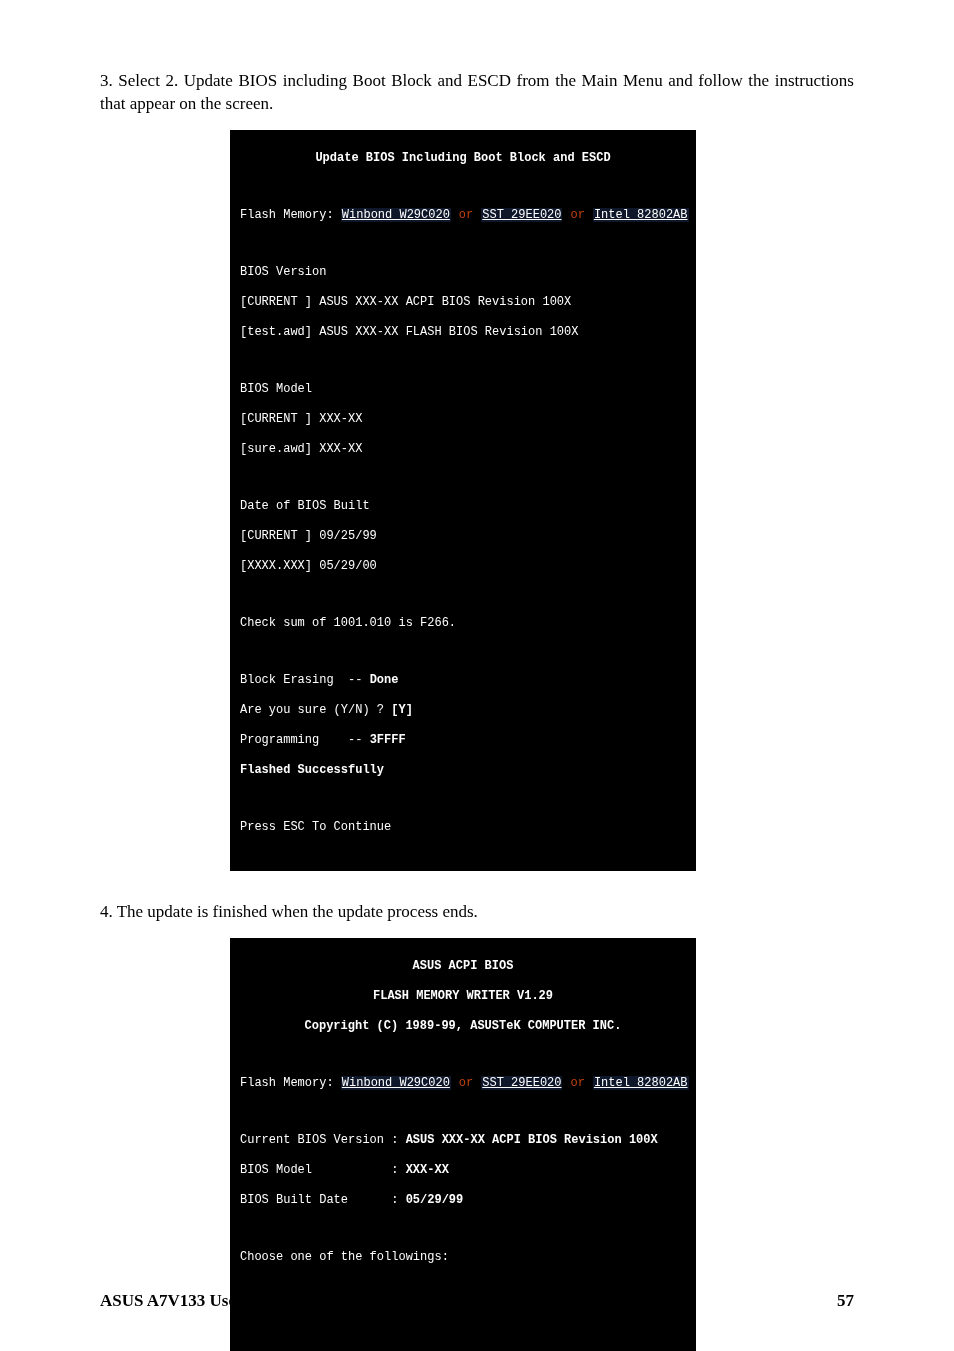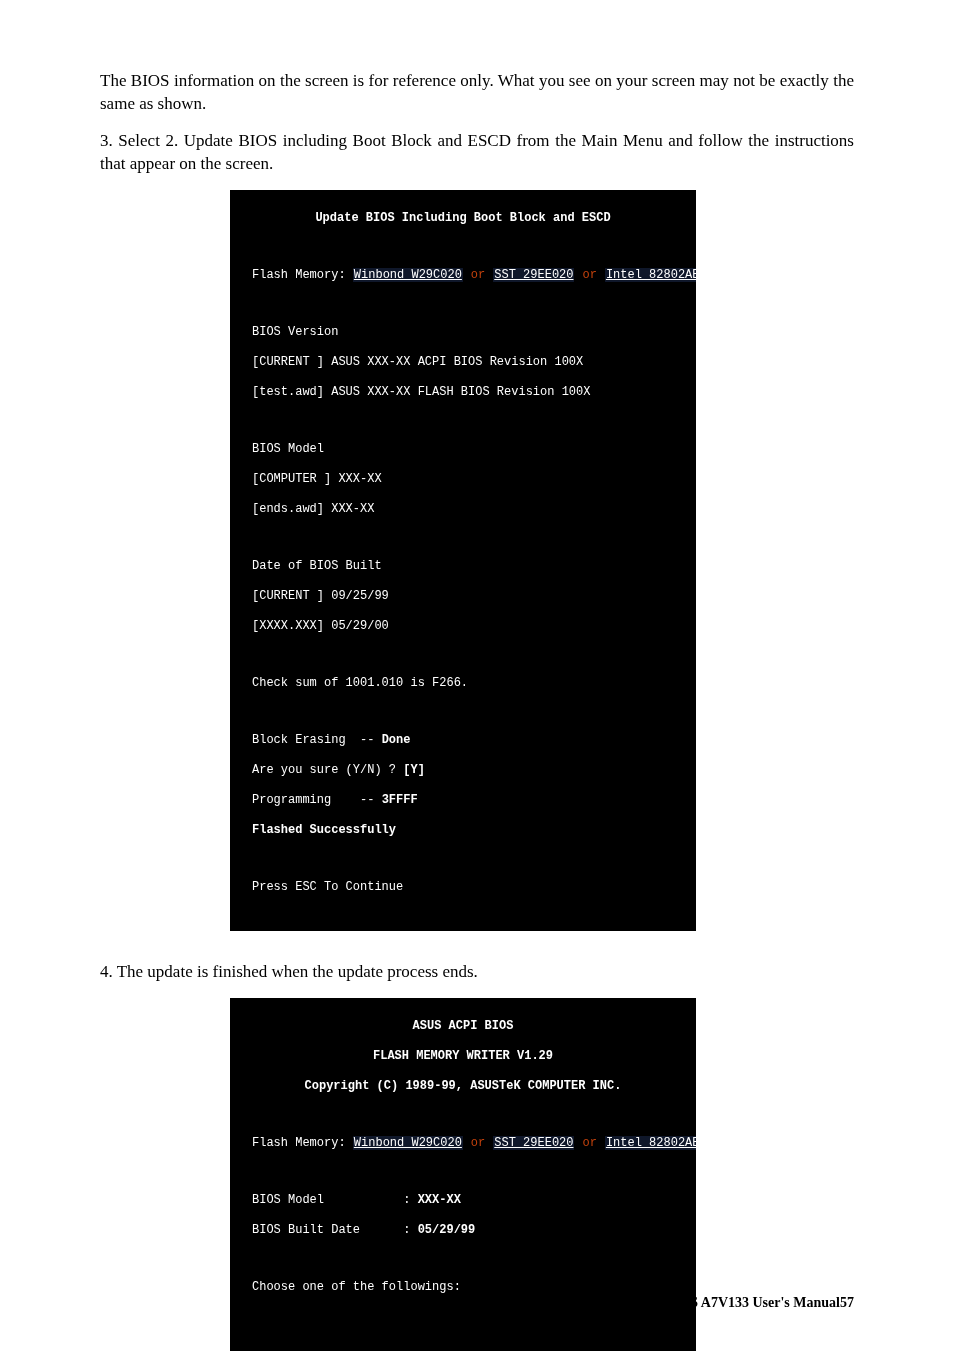--- a/index.html
+++ b/index.html
@@ -1,59 +1,58 @@
 <!DOCTYPE html>
 <html><head>
 <meta charset="utf-8">
 <style>
   * { margin: 0; padding: 0; box-sizing: border-box; }
   html, body { width: 954px; height: 1351px; background: #fff; font-family: "Times New Roman", serif; color: #000; }
   .page { position: relative; width: 954px; height: 1351px; padding: 70px 100px 40px 100px; }
   .body-text { font-size: 17px; line-height: 1.35; text-align: justify; }
   .para { margin-bottom: 14px; }
   .screenshot-wrap { margin: 10px 0 30px 130px; }
-  .terminal { background: #000; color: #fff; font-family: "Courier New", monospace; font-size: 12px; line-height: 1.25; width: 466px; padding: 6px 22px; white-space: pre; overflow: hidden; }
+  .terminal { background: #000; color: #fff; font-family: "Courier New", monospace; font-size: 12px; line-height: 1.25; width: 466px; padding: 6px 10px; white-space: pre; overflow: hidden; }
   .t-title { text-align: center; font-weight: bold; display:block; }
   .t-line { display:block; }
   .t-blank { display:block; height: 12px; }
   .hl { background:#0f172a; color:#fff; text-decoration:underline; padding:0 1px; }
   .bold { font-weight: bold; }
   .trail-space { display:inline-block; width: 8px; }
 
-  .footer { position:absolute; bottom:40px; left:0; width:100%; display:flex; justify-content:flex-end; padding:0 100px; font-size:14px; }
+  .footer { position:absolute; bottom:40px; left:0; width:100%; display:flex; justify-content:space-between; padding:0 100px; font-size:17px; }
   .footer-title { font-weight: bold; }
   .page-num { font-weight: bold; }
 
   .bold-path { font-weight: normal; }
   .or-text { color:#c2410c; }
 </style>
 </head>
 <body>
 
 <div class="page">
 
-  <div class="body-text para">The BIOS information on the screen is for reference only. What you see on your screen may not be exactly the same as shown.</div>
 
   <div class="body-text para">
     <span>3. Select </span><span class="bold-path">2. Update BIOS including Boot Block and ESCD</span><span> from the Main Menu and follow the instructions that appear on the screen.</span>
   </div>
 
   <div class="screenshot-wrap">
     <div class="terminal">
 <span class="t-title">Update BIOS Including Boot Block and ESCD</span>
 <span class="t-blank"></span>
 <span class="t-line"><span>Flash Memory:</span> <span class="hl">Winbond W29C020</span><span class="trail-space"></span><span class="or-text">or</span><span class="trail-space"></span><span class="hl">SST 29EE020</span><span class="trail-space"></span><span class="or-text">or</span><span class="trail-space"></span><span class="hl">Intel 82802AB</span></span>
 <span class="t-blank"></span>
 <span class="t-line">BIOS Version</span>
 <span class="t-line">[CURRENT ] ASUS XXX-XX ACPI BIOS Revision 100X</span>
 <span class="t-line">[test.awd] ASUS XXX-XX FLASH BIOS Revision 100X</span>
 <span class="t-blank"></span>
 <span class="t-line">BIOS Model</span>
-<span class="t-line">[COMPUTER ] XXX-XX</span>
-<span class="t-line">[ends.awd] XXX-XX</span>
+<span class="t-line">[CURRENT ] XXX-XX</span>
+<span class="t-line">[sure.awd] XXX-XX</span>
 <span class="t-blank"></span>
 <span class="t-line">Date of BIOS Built</span>
 <span class="t-line">[CURRENT ] 09/25/99</span>
 <span class="t-line">[XXXX.XXX] 05/29/00</span>
 <span class="t-blank"></span>
 <span class="t-line">Check sum of 1001.010 is F266.</span>
 <span class="t-blank"></span>
 <span class="t-line"><span>Block Erasing  -- </span><span class="bold">Done</span></span>
 <span class="t-line"><span>Are you sure (Y/N) ? </span><span class="bold">[Y]</span></span>
 <span class="t-line"><span>Programming    -- </span><span class="bold">3FFFF</span></span>
@@ -66,20 +65,21 @@
   <div class="body-text para">4. The update is finished when the update process ends.</div>
 
   <div class="screenshot-wrap">
     <div class="terminal">
 <span class="t-title">ASUS ACPI BIOS</span>
 <span class="t-title">FLASH MEMORY WRITER V1.29</span>
 <span class="t-title">Copyright (C) 1989-99, ASUSTeK COMPUTER INC.</span>
 <span class="t-blank"></span>
 <span class="t-line"><span>Flash Memory:</span> <span class="hl">Winbond W29C020</span><span class="trail-space"></span><span class="or-text">or</span><span class="trail-space"></span><span class="hl">SST 29EE020</span><span class="trail-space"></span><span class="or-text">or</span><span class="trail-space"></span><span class="hl">Intel 82802AB</span></span>
 <span class="t-blank"></span>
+<span class="t-line"><span>Current BIOS Version : </span><span class="bold">ASUS XXX-XX ACPI BIOS Revision 100X</span></span>
 <span class="t-line"><span>BIOS Model           : </span><span class="bold">XXX-XX</span></span>
 <span class="t-line"><span>BIOS Built Date      : </span><span class="bold">05/29/99</span></span>
 <span class="t-blank"></span>
 <span class="t-line">Choose one of the followings:</span>
 <span class="t-blank"></span>
 
 
 
 
 

